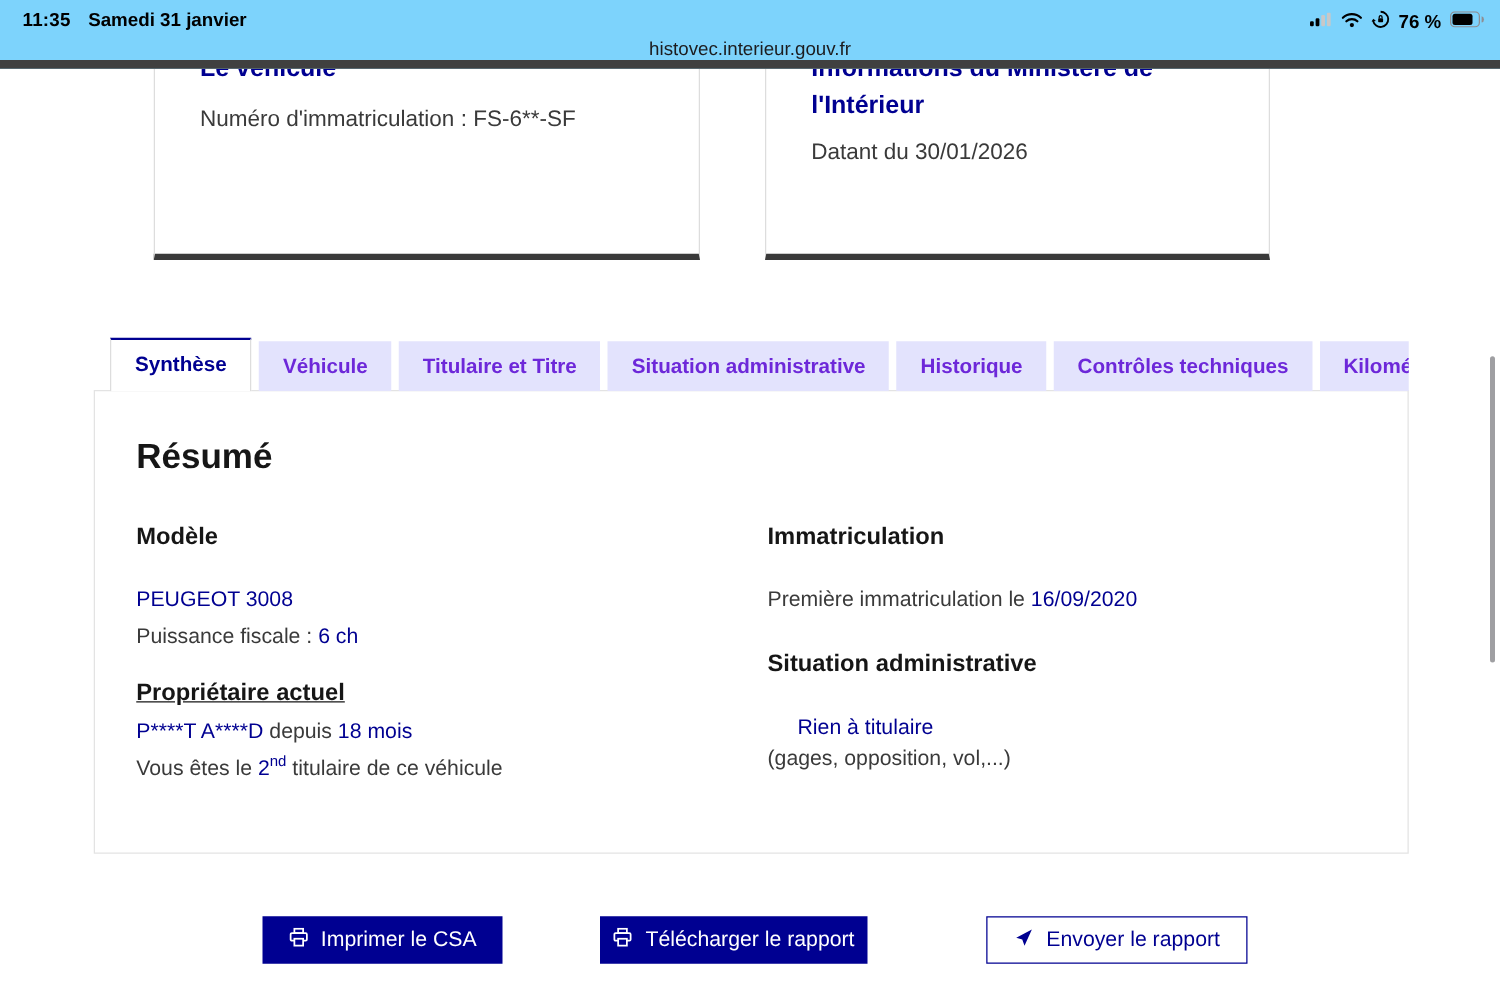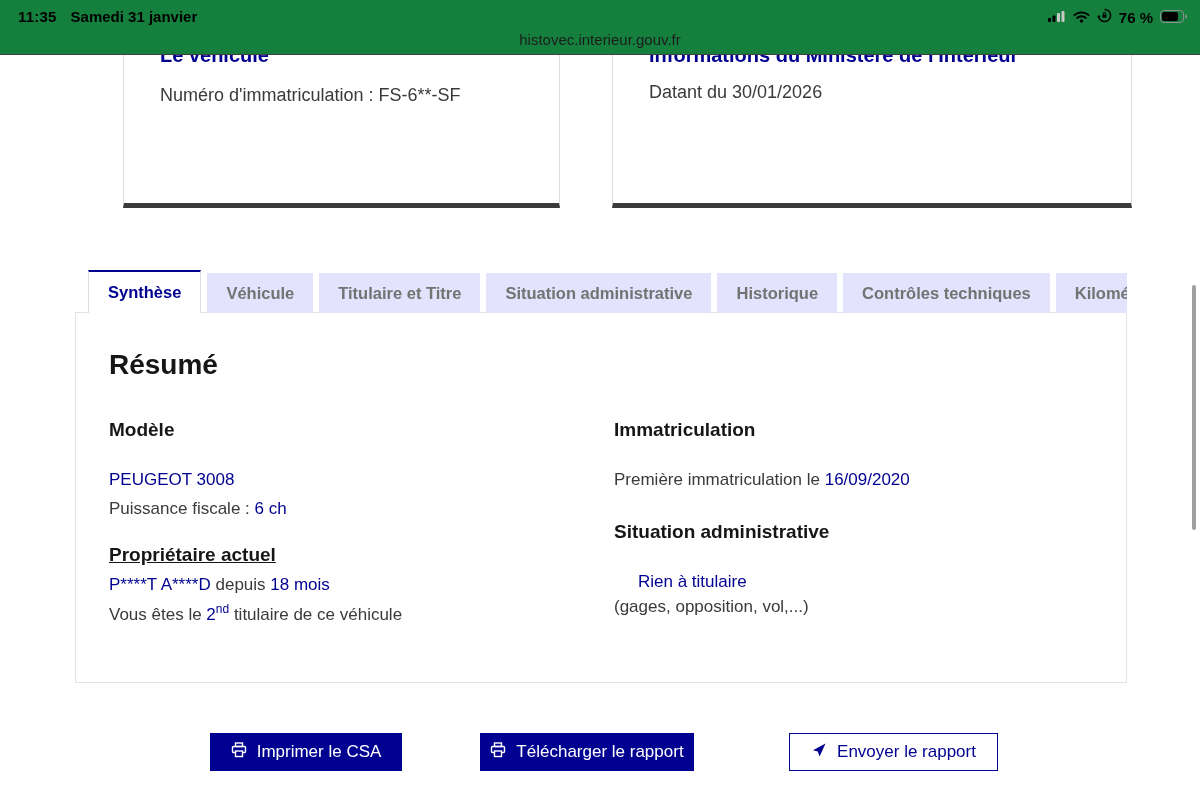--- a/index.html
+++ b/index.html
@@ -12,22 +12,22 @@
     background: #ffffff;
     font-family: "Liberation Sans", sans-serif;
     color: #161616;
   }
 
   
   .topbar {
     position: absolute;
     top: 0; left: 0; right: 0;
     height: 55px;
-    background: #15803d;
-    border-bottom: 1px solid #404040;
+    background: #7dd3fc;
+    border-bottom: 7px solid #404040;
     z-index: 50;
   }
   .status-left {
     position: absolute;
     top: 8px; left: 18px;
     display: flex; align-items: center; gap: 14px;
     font-size: 15px; color: #000;
   }
   .status-time { font-weight: 700; letter-spacing: .2px; }
   .status-date { font-weight: 600; }
@@ -59,21 +59,21 @@
     position: absolute;
     top: -25px;
     height: 178px;
     background: #fff;
     border: 1px solid #dddddd;
     border-bottom: 5px solid #3a3a3a;
     padding: 10px 36px 0 36px;
     overflow: hidden;
   }
   .card-vehicle { left: 123px; width: 437px; }
-  .card-ministry { left: 612px; width: 520px; }
+  .card-ministry { left: 612px; width: 404px; }
   .card-title {
     color: #000091;
     font-size: 20px;
     font-weight: 700;
     line-height: 29px;
   }
   .card-line {
     margin-top: 15px;
     font-size: 18px;
     color: #3a3a3a;
@@ -93,21 +93,21 @@
     z-index: 5;
   }
   .tab {
     flex: 0 0 auto;
     height: 40px;
     display: flex; align-items: center;
     padding: 0 19px;
     background: #e3e3fd;
     font-size: 16.5px;
     font-weight: 700;
-    color: #737373;
+    color: #6d28d9;
     white-space: nowrap;
     cursor: pointer;
   }
   .tab.active {
     height: 43px;
     background: #ffffff;
     color: #000091;
     border-top: 2px solid #000091;
     border-left: 1px solid #ddd;
     border-right: 1px solid #ddd;

